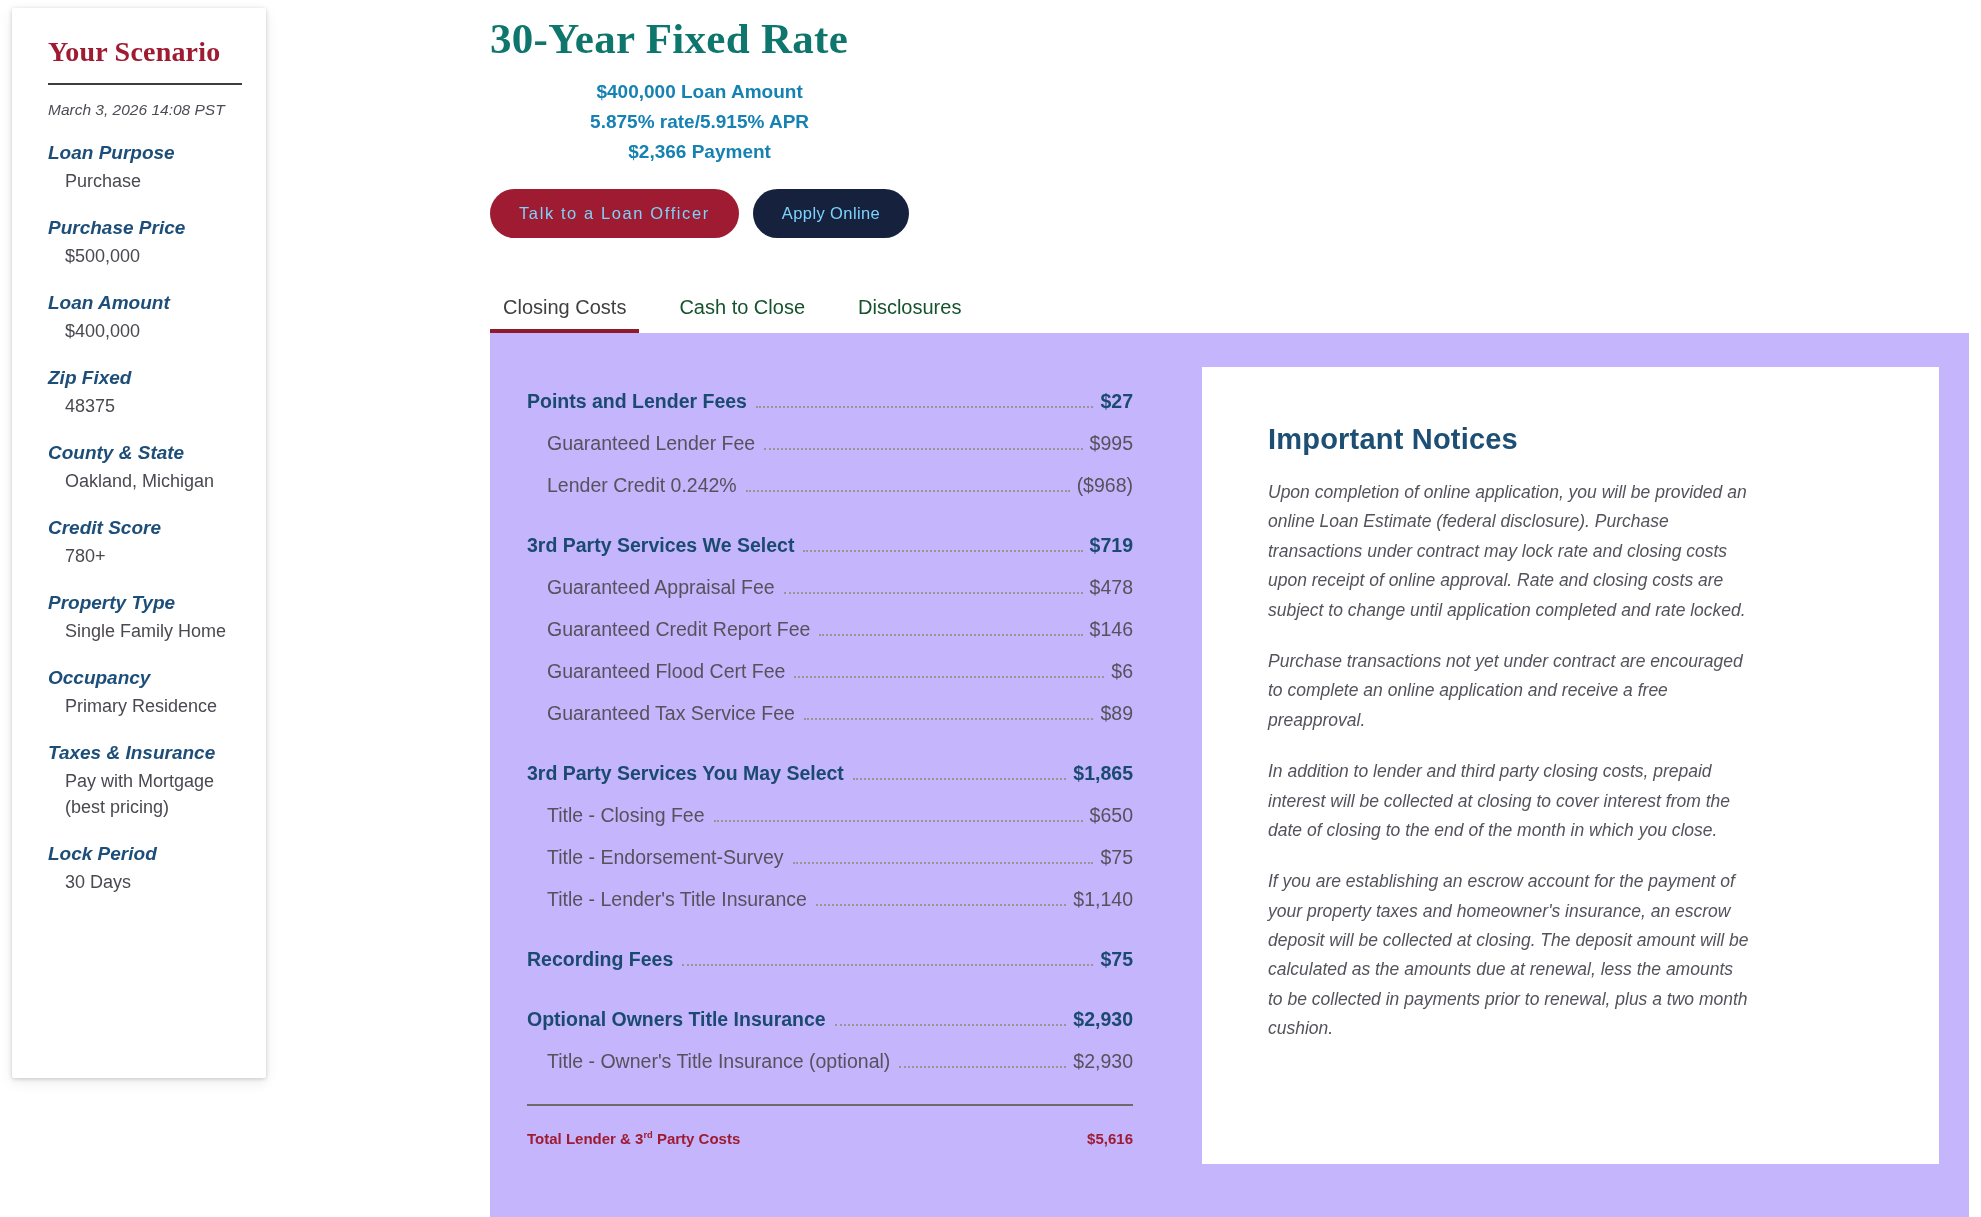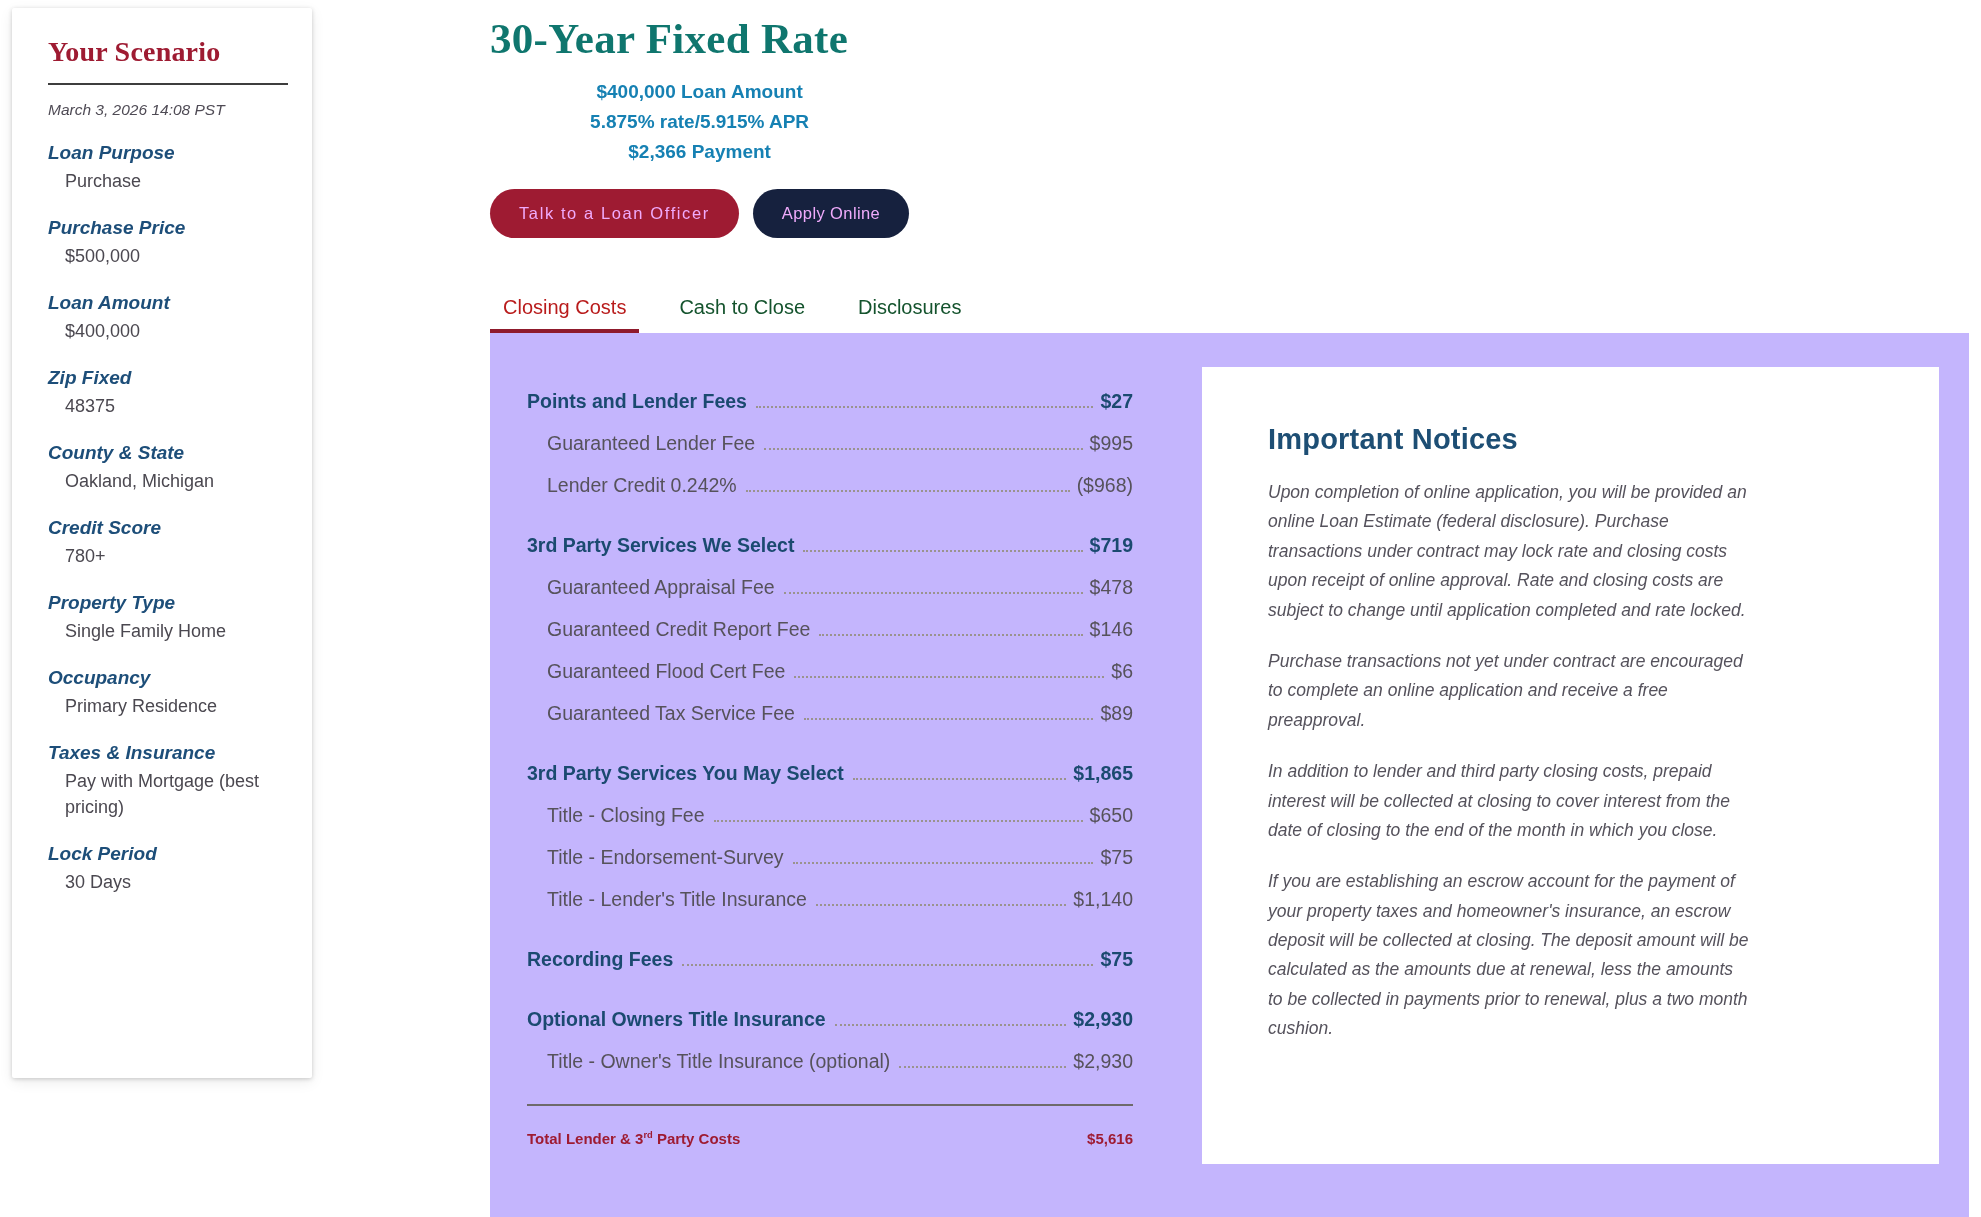--- a/index.html
+++ b/index.html
@@ -6,21 +6,21 @@
   html,body { background:#ffffff; }
   body {
     width:1981px; height:1217px; position:relative;
     font-family:"Liberation Sans", sans-serif;
     color:#4b4850;
     overflow:hidden;
   }
 
   
   .sidebar {
-    position:absolute; left:12px; top:8px; width:300px; height:1070px;
+    position:absolute; left:12px; top:8px; width:254px; height:1070px;
     background:#ffffff; border-radius:2px;
     box-shadow:0 1px 4px rgba(0,0,0,0.18), 0 4px 14px rgba(0,0,0,0.08);
     padding:28px 24px 0 36px;
   }
   .sidebar h2 {
     font-family:"Liberation Serif", serif;
     font-size:28px; font-weight:700; color:#9e1b32; letter-spacing:0.2px;
   }
   .sidebar .rule {
     margin-top:15px; border:none; border-top:2px solid #3d3d3d; width:100%;
@@ -44,38 +44,38 @@
     font-family:"Liberation Serif", serif;
     font-size:43px; font-weight:700; color:#0f766e; line-height:1.05;
     letter-spacing:0.3px;
   }
   .sub-lines { margin-top:16px; }
   .sub-line {
     font-size:19px; font-weight:700; color:#1681b3; line-height:30px;text-align:center;
   }
   .cta-row { margin-top:22px; display:flex; gap:14px; align-items:center; }
   .btn {
-    border:none; cursor:pointer; color:#f0abfc; border-radius:26px;
+    border:none; cursor:pointer; color:#7dd3fc; border-radius:26px;
     font-family:"Liberation Sans", sans-serif;
     font-size:16.5px; line-height:1; padding:16px 29px;
   }
   .btn-red { background:#9e1b32; letter-spacing:1.6px; }
   .btn-navy { background:#16213e; letter-spacing:0.4px; }
 
   
   .tabs {
     position:absolute; left:490px; top:296px; display:flex;
     border-bottom:1px solid #ece8e5; padding-right:180px;
   }
   .tab {
     position:relative; font-size:20px; color:#14532d;
     padding:0 13px 16px 13px; margin-right:27px; cursor:pointer;
     background:none; border:none; font-family:"Liberation Sans", sans-serif;
   }
-  .tab.active { color:#b91c1c;text-align:right; }
+  .tab.active { color:#404040;text-align:right; }
   .tab.active::after {
     content:""; position:absolute; left:0; right:0; bottom:-1px; height:7px;
     background:#8f1a2c;
   }
 
   
   .panel {
     position:absolute; left:490px; top:333px; width:1479px; height:1104px;
     background:#c4b5fd;
   }

